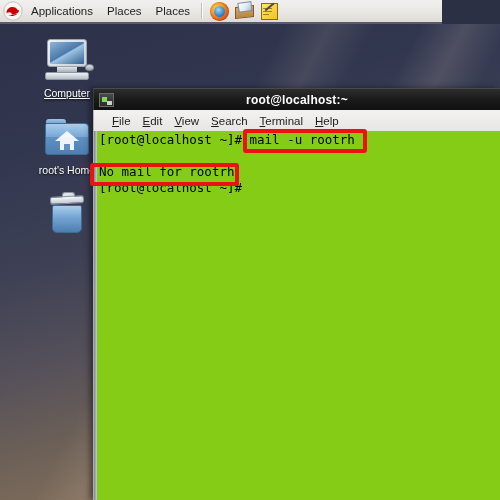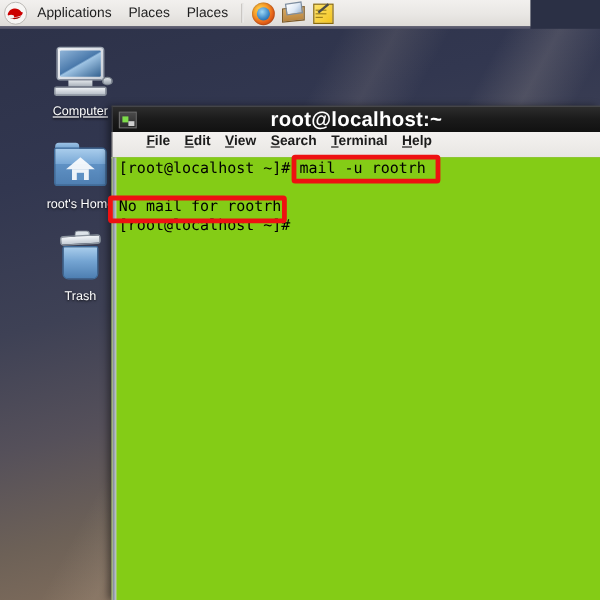--- a/index.html
+++ b/index.html
@@ -272,34 +272,34 @@
   #term-icon .prompt-blk2 {
     position: absolute; left: 7px; top: 7px;
     width: 5px; height: 4px;
     background: #cfcfcf;
   }
   #term-title {
     position: absolute;
     left: 0; right: 0;
     text-align: center;
     color: #ffffff;
-    font-size: 17px;
+    font-size: 12px;
     font-weight: bold;
     letter-spacing: .2px;
     pointer-events: none;
   }
   #term-menubar {
     height: 22px;
     background: linear-gradient(to bottom, #f4f2f0 0%, #e8e6e3 100%);
     border-left: 1px solid #b9b6b2;
     border-bottom: 1px solid #c8c5c1;
     display: flex;
-    padding-left: 22px;
-    box-sizing: border-box;
-    font-weight: bold;
+    align-items: center;
+    padding-left: 12px;
+    box-sizing: border-box;
   }
   .menu-item {
     font-size: 11.5px;
     color: #1c1c1c;
     padding: 2px 6px;
     white-space: nowrap;
     cursor: default;
   }
   .menu-item u { text-decoration: underline; }
 
@@ -368,21 +368,20 @@
     </div>
     <span class="lbl">root's Home</span>
   </div>
 
   <div class="desk-icon" style="left:24px; top:167px;">
     <div class="glyph">
       <div class="tr-handle"></div>
       <div class="tr-lid"></div>
       <div class="tr-body"></div>
     </div>
-    <span class="lbl">Trash</span>
   </div>
 
 </div>
 
 <div id="panel">
 
   <div id="rh-logo">
     <svg width="20" height="20" viewBox="0 0 20 20">
       <circle cx="10" cy="10" r="9.2" fill="#f7f6f4" stroke="#b8b5b1" stroke-width="0.8"></circle>
       <path d="M3.4 11.2c0.4-2.6 2.6-4.8 5.3-5.1 2.3-0.3 4.3 0.6 5.4 2.1 0.8 1.1 1.4 1.1 1.8 0.7 0.2 1.3-0.5 2.6-1.9 3.3-2.1 1.1-5.4 1.4-7.6 0.9-1.6-0.4-2.8-1.1-3-1.9z" fill="#cc0000"></path>

